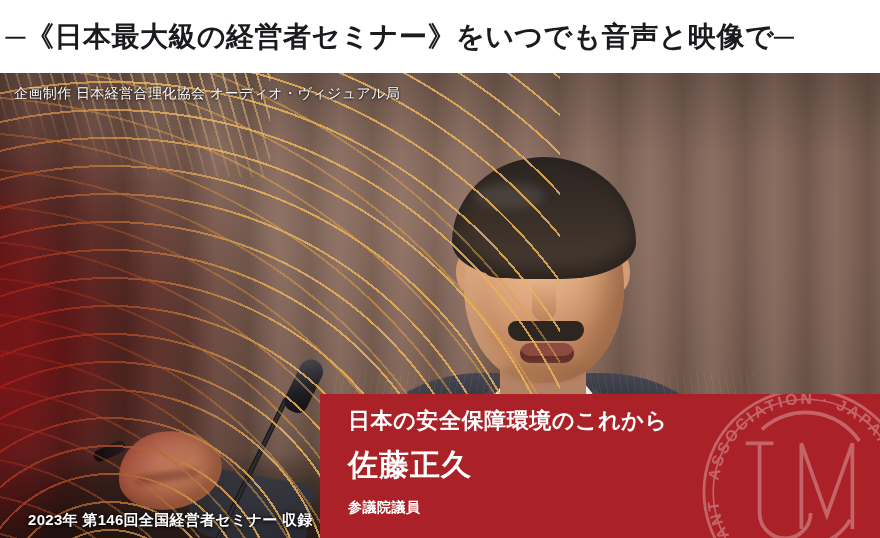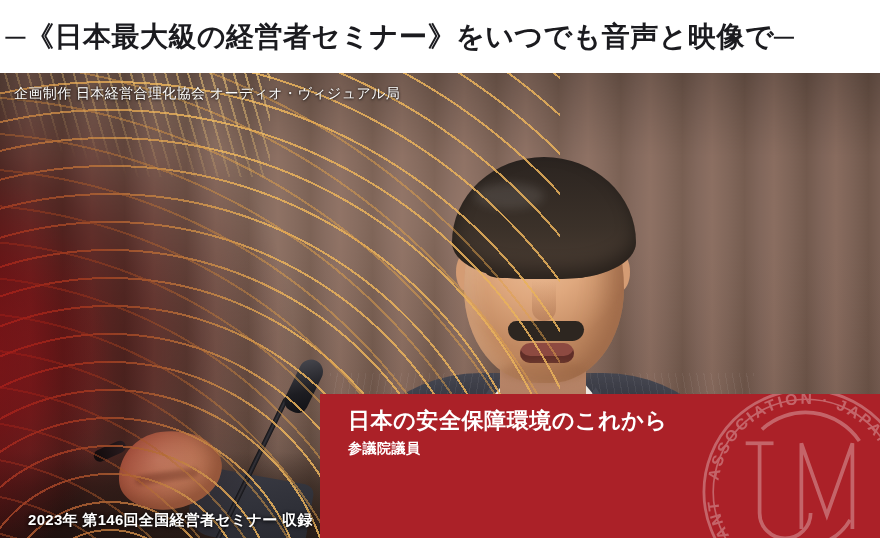--- a/index.html
+++ b/index.html
@@ -281,21 +281,21 @@
     font-size:22px;font-weight:700;color:#ffffff;line-height:1.2;
     letter-spacing:.6px;white-space:nowrap;
   }
   .panel .p-name{
     margin-top:14px;
     font-family:"Liberation Serif","DejaVu Serif",serif;
     font-size:30px;font-weight:700;color:#ffffff;line-height:1.1;
     letter-spacing:1px;white-space:nowrap;
   }
   .panel .p-role{
-    margin-top:6px;
+    margin-top:18px;
     font-size:14px;font-weight:700;color:#ffffff;line-height:1.2;
     letter-spacing:.5px;white-space:nowrap;
   }
 </style>
 </head>
 <body>
 
 <div id="stage">
 
   <div class="header-band">
@@ -370,18 +370,19 @@
           <path d="M60,58 L60,118 a22,22 0 0 0 44,0"></path>
           <path d="M48,58 L72,58"></path>
           <path d="M78,142 a46,46 0 0 0 60,-18"></path>
           <path d="M96,132 L96,58 L118,120 L140,58 L140,132"></path>
           <path d="M62,46 a56,56 0 0 1 84,10"></path>
         </g>
       </svg>
 
       <div class="txt">
         <div class="p-title">日本の安全保障環境のこれから</div>
+        <div class="p-name">佐藤正久</div>
         <div class="p-role">参議院議員</div>
       </div>
     </div>
 
   </div>
 </div>
 
 </body></html>

